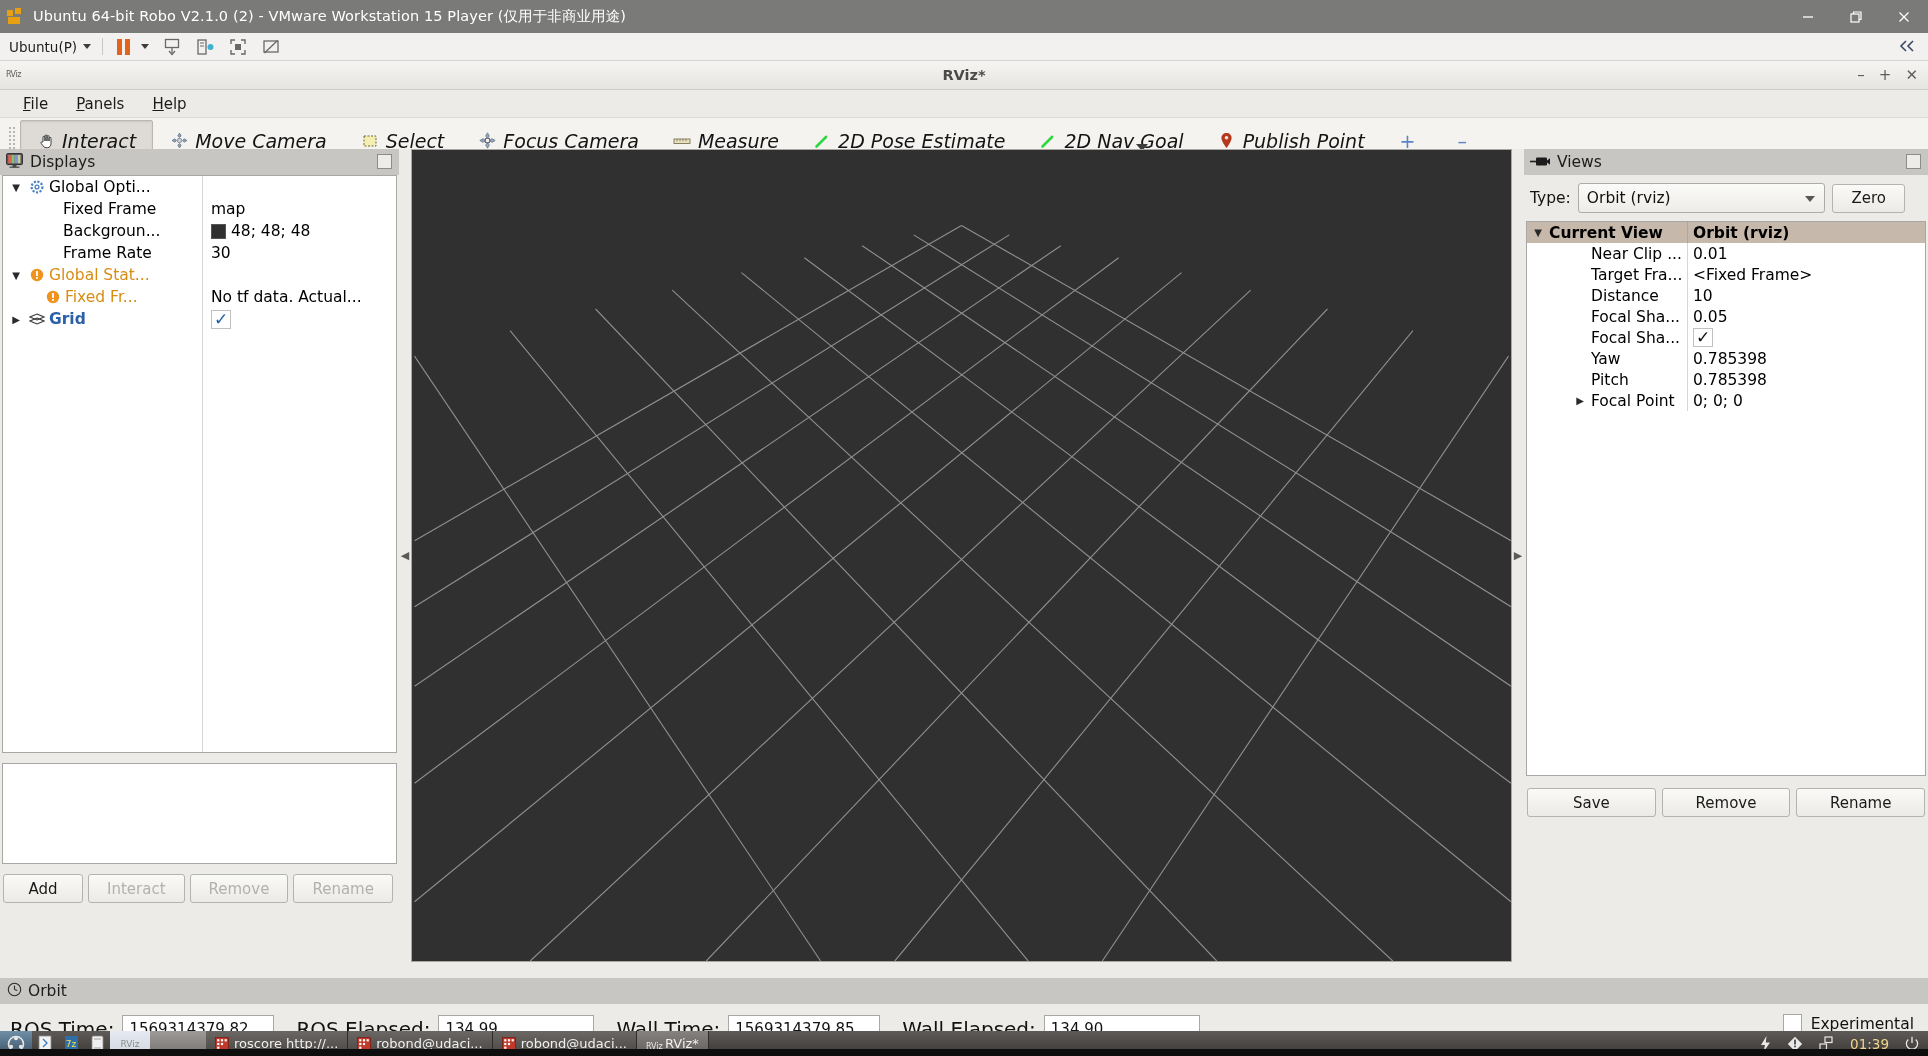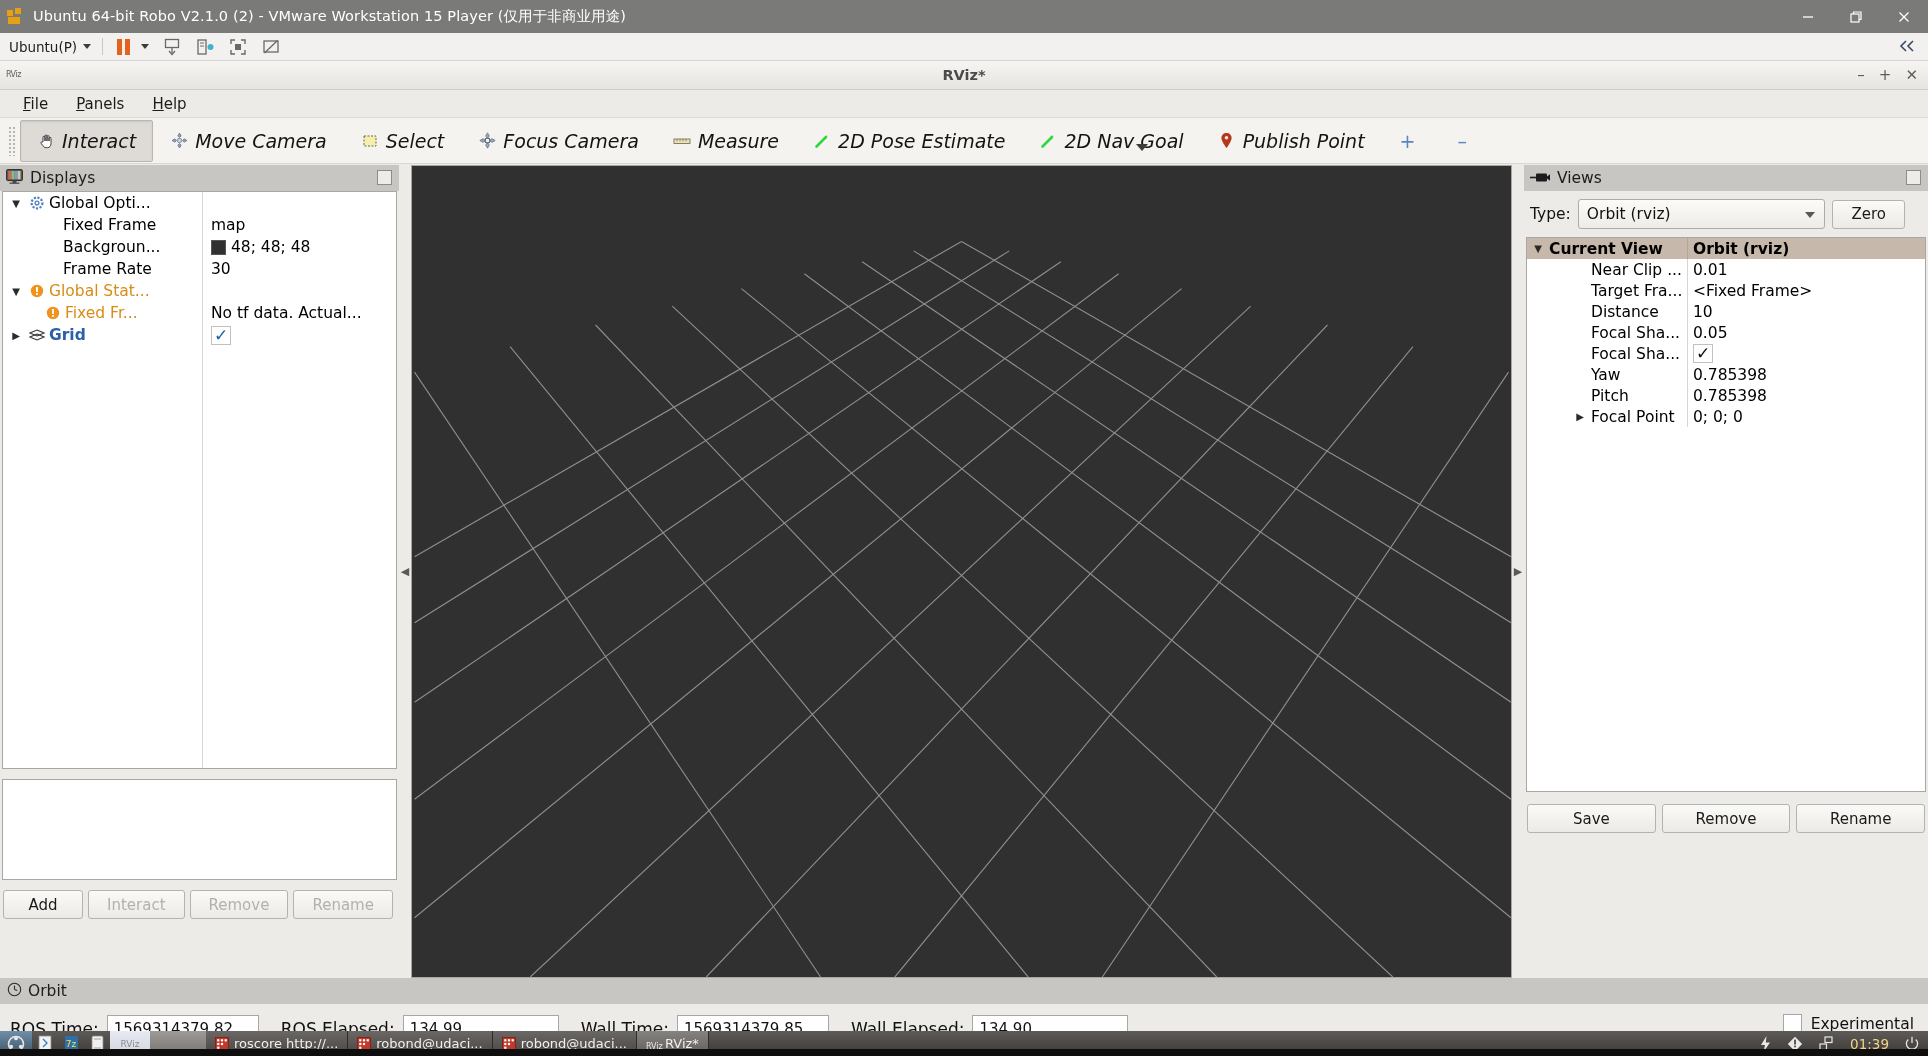--- a/index.html
+++ b/index.html
@@ -106,21 +106,21 @@
     box-shadow: inset 0 1px 2px rgba(0,0,0,0.09);
   }
   .tb-icon { width: 18px; height: 18px; flex: none; display:flex; align-items:center; justify-content:center; }
   .tb-plus { color: #5b84c4; font-size: 19px; margin-left: 18px; font-weight: 500; }
   .tb-minus { color: #5b84c4; font-size: 19px; margin-left: 42px; font-weight: 500; }
   .tb-overflow { position:absolute; left: 1136px; top: 26px; width:0;height:0;
     border-left:6px solid transparent;border-right:6px solid transparent;border-top:7px solid #3d3d3d; }
 
   
   .rviz-body {
-    position: absolute; left: 0; top: 104px; width: 1928px; height: 813px;
+    position: absolute; left: 0; top: 88px; width: 1928px; height: 813px;
     display: flex;
   }
 
   
   .panel-title {
     height: 26px; background: #c8c6c2; display: flex; align-items: center;
     padding-left: 6px; gap: 7px; position: relative;
   }
   .panel-title-text { font-size: 15.5px; color: #1c1c1c; }
   .panel-float-btn {
@@ -205,21 +205,21 @@
   .views-btns .btn { flex:1; }
 
   
   .time-panel {
     position:absolute; left:0; top:917px; width:1928px; height:114px; background:#edebe7;
   }
   .time-title {
     height: 26px; background:#c8c6c2; display:flex; align-items:center; gap:6px; padding-left:7px;
   }
   .time-fields { display:flex; align-items:center; gap:0px; padding: 11px 0 0 10px; }
-  .tf-label { font-size: 17px; color:#111; margin-right: 8px; white-space:nowrap; }
+  .tf-label { font-size: 20px; color:#111; margin-right: 8px; white-space:nowrap; }
   .tf-input {
     height: 27px; border: 1px solid #a9a7a3; background: #ffffff;
     font-size: 15px; color:#111; padding: 0 6px; display:flex; align-items:center;
     margin-right: 22px;
   }
   .reset-btn { margin: 6px 0 0 8px; }
   .time-right {
     position:absolute; right: 14px; top: 36px; text-align:right;
   }
   .exp-row { display:flex; align-items:center; gap:9px; justify-content:flex-end; }

